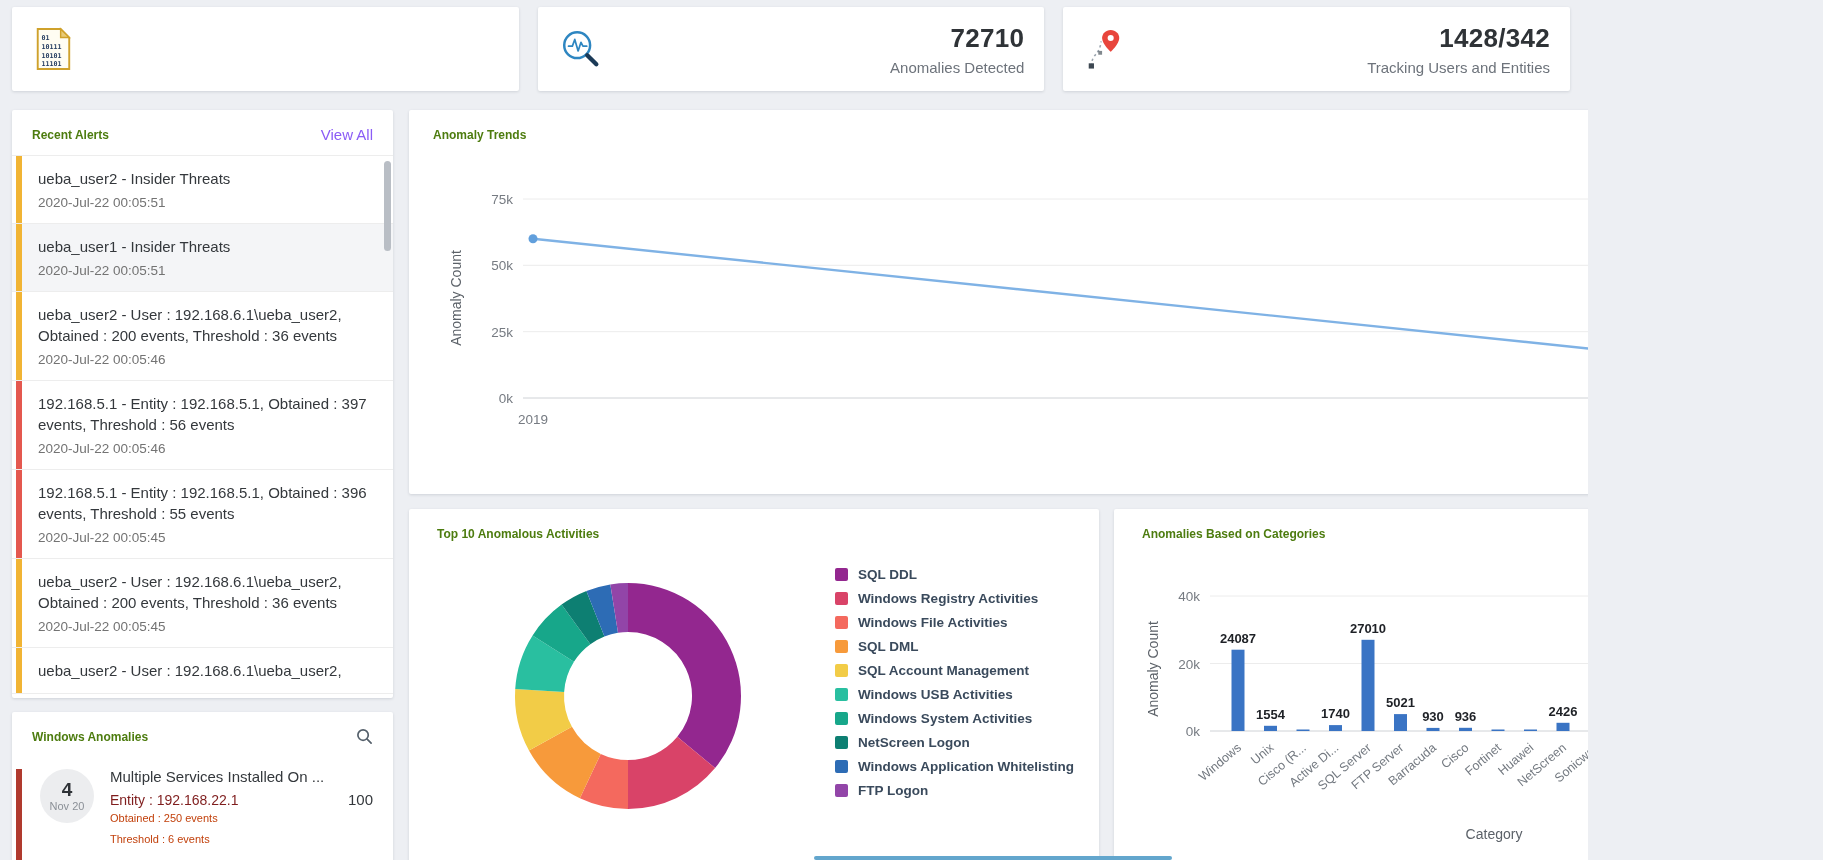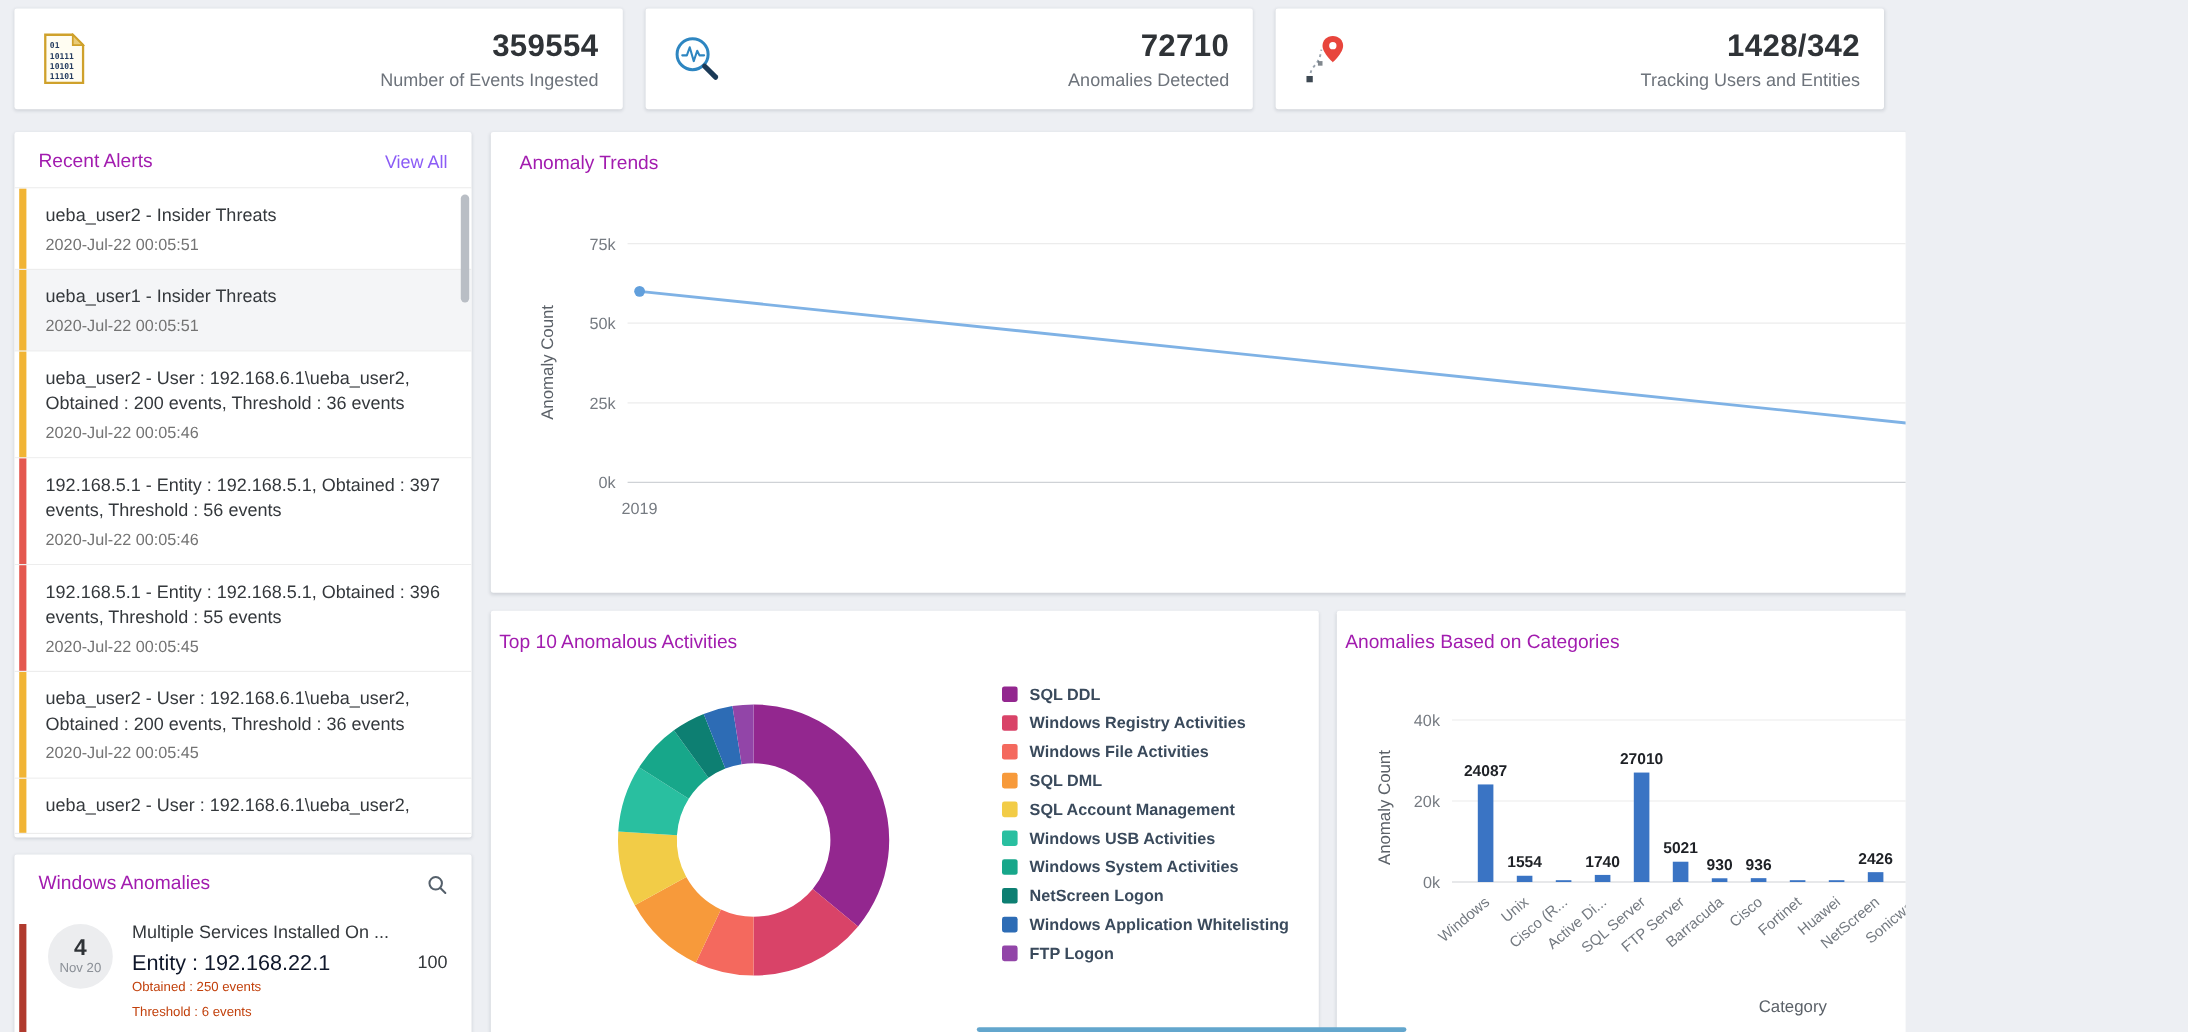--- a/index.html
+++ b/index.html
@@ -17,21 +17,21 @@
   .stat-icon{display:inline-flex;width:52px}
   .stat-right{margin-left:auto;display:flex;flex-direction:column;align-items:flex-end}
   .stat-value{font-size:26px;font-weight:bold;color:#2f3337;letter-spacing:.3px}
   .stat-label{font-size:15px;color:#6d737b;margin-top:5px}
 
   .content{display:flex;gap:16px;padding:19px 18px 0 12px;align-items:flex-start}
   .left-col{flex:0 0 381px;display:flex;flex-direction:column;gap:14px}
   .right-col{flex:1;display:flex;flex-direction:column;gap:15px}
   .panel{background:#fff;border-radius:2px;box-shadow:0 1px 3px rgba(30,40,60,.14)}
   .panel-head{display:flex;align-items:center;justify-content:space-between;padding:16px 20px 12px}
-  .panel-title{font-size:16px;font-weight:normal;color:#a21caf}
+  .panel-title{font-size:12px;font-weight:bold;color:#4d7c0f}
   .view-all{font-size:15px;text-decoration:none;cursor:pointer}
 
   .alerts-panel{height:588px;display:flex;flex-direction:column;overflow:hidden}
   .alerts-body{position:relative;flex:1;overflow:hidden;border-top:1px solid #ededed}
   .alert-item{position:relative;padding:12px 24px 12px 26px;border-bottom:1px solid #ededed;cursor:pointer;background:#fff}
   .alert-item.highlighted{background:#f4f5f7}
   .alert-bar{position:absolute;left:4px;top:0;bottom:0;width:6px}
   .alert-title{font-size:15px;line-height:21px;color:#34383c}
   .alert-time{font-size:13.5px;color:#737373;margin-top:6px;line-height:16px}
   .v-thumb{position:absolute;right:2px;top:5px;width:7px;height:90px;background:#b9bec5;border-radius:4px;cursor:pointer}
@@ -39,33 +39,33 @@
   .anomalies-panel{height:270px;overflow:hidden}
   .anomaly-item{position:relative;display:flex;align-items:flex-start;padding:8px 20px 0 28px;cursor:pointer}
   .anomaly-bar{position:absolute;left:4px;top:12px;width:6px;height:118px}
   .date-badge{flex:0 0 54px;height:54px;border-radius:50%;background:#ecedef;display:flex;
               flex-direction:column;align-items:center;justify-content:center;margin-top:4px}
   .date-day{font-size:19px;font-weight:bold;color:#2f3337;line-height:20px}
   .date-month{font-size:11px;color:#8b9097}
   .anomaly-body{flex:1;margin-left:16px;padding-top:2px}
   .anomaly-title{font-size:15px;color:#34383c;line-height:20px}
   .anomaly-row{display:flex;justify-content:space-between;align-items:center;margin-top:4px}
-  .anomaly-entity{font-size:18px;color:#0f172a}
+  .anomaly-entity{font-size:14px;color:#7f1d1d}
   .anomaly-score{font-size:15px;color:#34383c}
   .anomaly-meta{font-size:11px;color:#c2410c;line-height:21px}
   .search-btn{display:inline-flex;cursor:pointer}
 
   .trends-panel{height:384px;overflow:hidden}
   .trends-panel .panel-head{padding:18px 24px 6px}
   #trend-chart{display:block;margin:8px 24px 0}
 
   .bottom-row{display:flex;gap:15px;height:400px}
   .donut-panel{flex:0 0 690px;overflow:hidden}
   .bars-panel{flex:1;overflow:hidden}
-  .donut-panel .panel-head,.bars-panel .panel-head{padding:18px 7px 8px}
+  .donut-panel .panel-head,.bars-panel .panel-head{padding:18px 28px 8px}
   .donut-body{display:flex;padding:0 24px}
   .legend{padding-top:18px;margin-left:12px}
   .legend-item{display:flex;align-items:center;margin-bottom:9px;cursor:pointer}
   .legend-swatch{width:13px;height:13px;border-radius:2px;margin-right:10px;flex:0 0 13px}
   .legend-label{font-size:13.5px;font-weight:bold;color:#3a4a5c;white-space:nowrap}
   #bar-chart{display:block;margin:2px 24px 0}
 
   .h-thumb{position:absolute;left:814px;bottom:0;width:358px;height:4px;border-radius:2px;cursor:pointer}
 </style>
 </head>
@@ -77,24 +77,20 @@
     <div class="stat-card">
       <span class="stat-icon">
         <svg viewBox="0 0 44 48" width="42" height="46">
           <path d="M6 3 h24 l9 9 v33 H6 z" fill="#fffdf2" stroke="#cfa12b" stroke-width="2"></path>
           <path d="M30 3 l9 9 h-9 z" fill="#e9cb77" stroke="#cfa12b" stroke-width="1.5"></path>
           <text x="10" y="15" font-size="7" font-weight="bold" fill="#223a5e" font-family="'DejaVu Sans Mono',monospace">01</text>
           <text x="10" y="24" font-size="7" font-weight="bold" fill="#223a5e" font-family="'DejaVu Sans Mono',monospace">10111</text>
           <text x="10" y="33" font-size="7" font-weight="bold" fill="#223a5e" font-family="'DejaVu Sans Mono',monospace">10101</text>
           <text x="10" y="42" font-size="7" font-weight="bold" fill="#223a5e" font-family="'DejaVu Sans Mono',monospace">11101</text>
         </svg>
-      </span>
-      <span class="stat-right">
-        <span class="stat-value">359554</span>
-        <span class="stat-label">Number of Events Ingested</span>
       </span>
     </div>
     <div class="stat-card">
       <span class="stat-icon">
         <svg viewBox="0 0 48 48" width="46" height="46">
           <circle cx="20" cy="20" r="13.5" fill="none" stroke="#2e86c1" stroke-width="2.6"></circle>
           <path d="M11 21 h4 l2.5 -7 3.5 12 3 -9 2 4 h4" fill="none" stroke="#2e86c1" stroke-width="1.8" stroke-linejoin="round" stroke-linecap="round"></path>
           <line x1="30.5" y1="30.5" x2="40" y2="40" stroke="#1b3a57" stroke-width="4.5" stroke-linecap="round"></line>
         </svg>
       </span>

